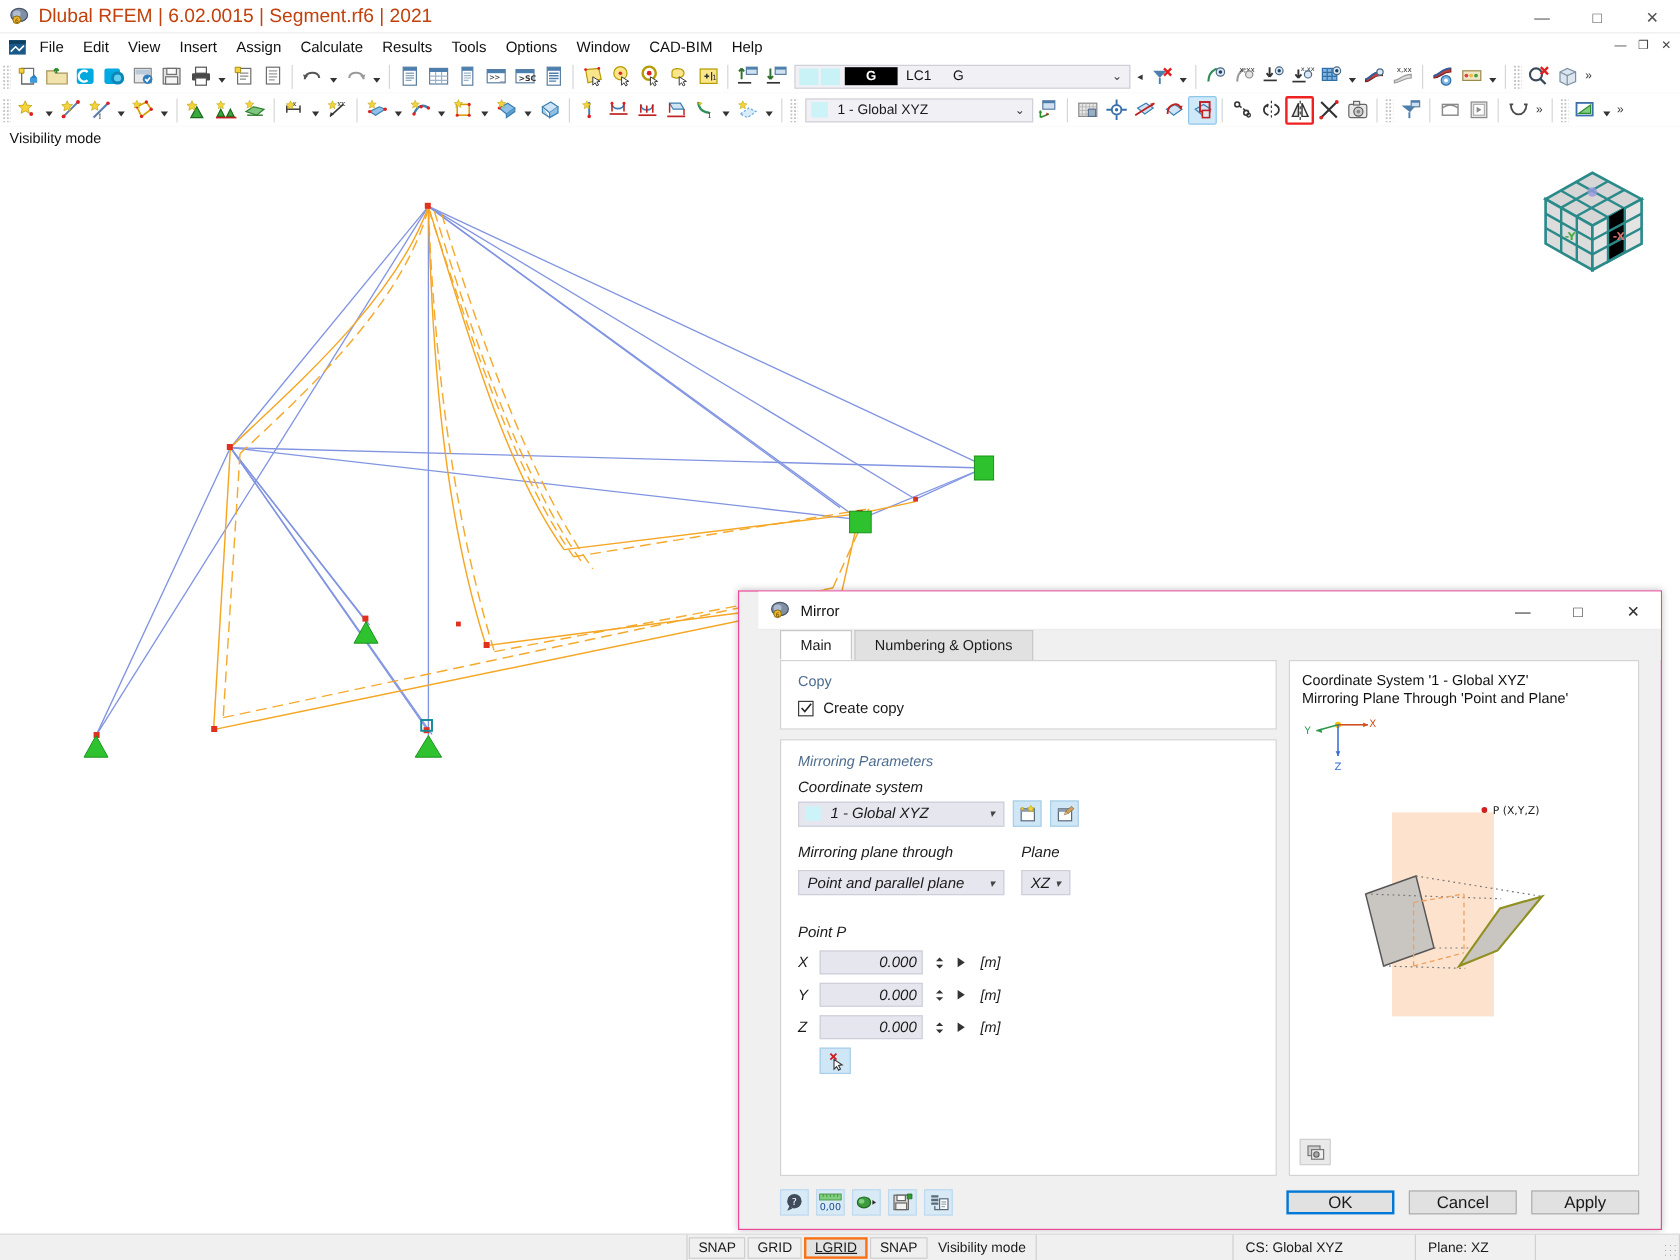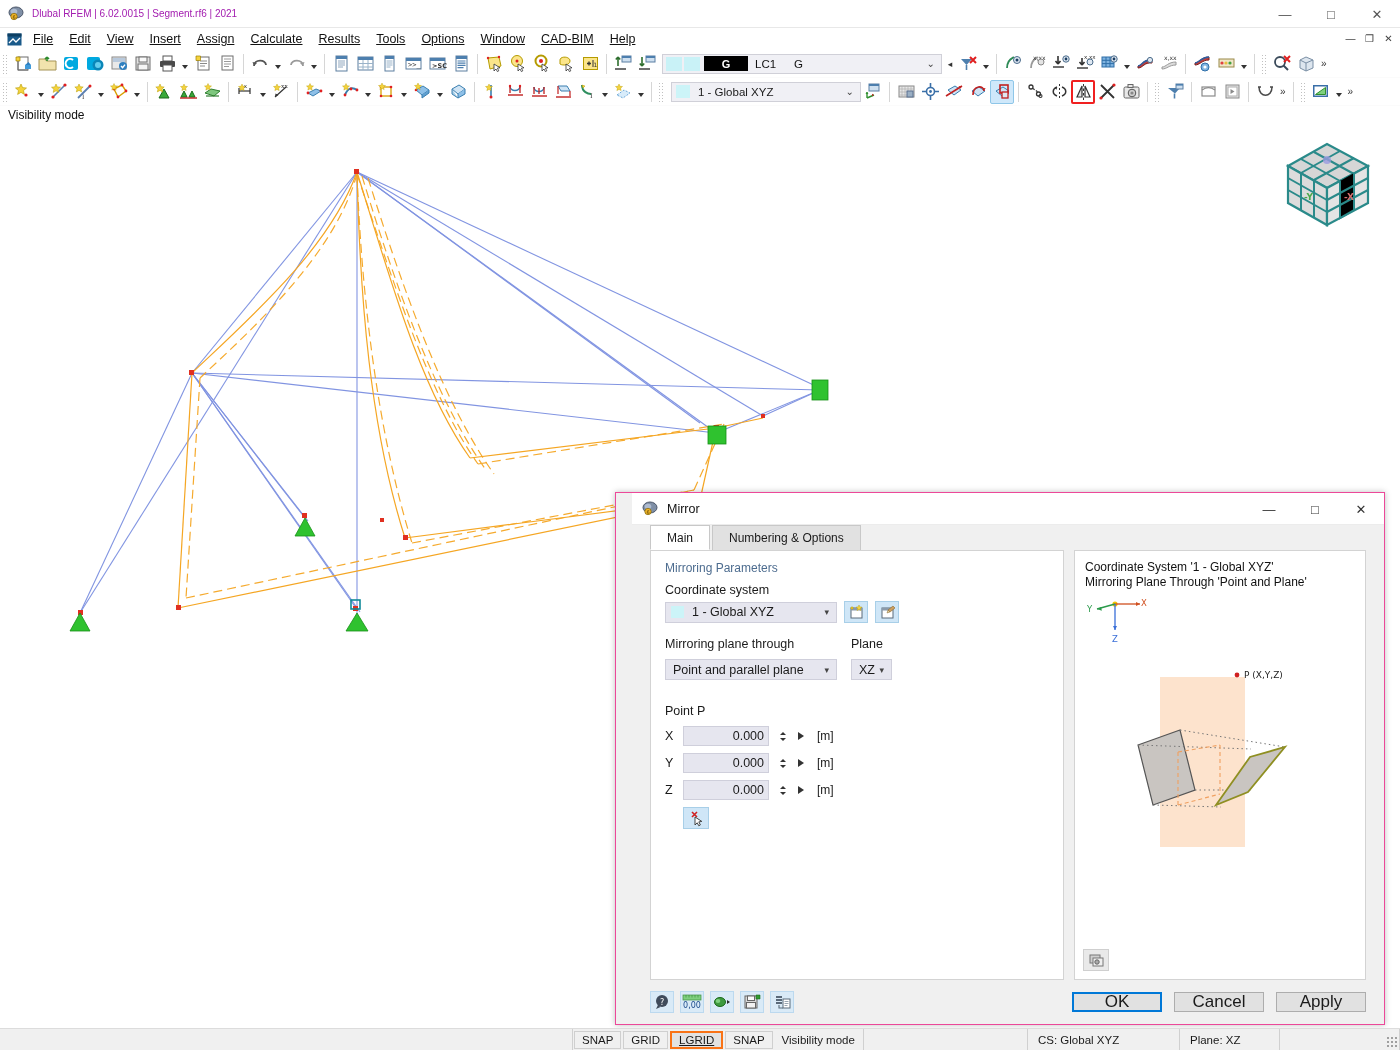--- a/index.html
+++ b/index.html
@@ -18,32 +18,32 @@
   
   .titlebar{
     height:28px; display:flex; align-items:center;
     background:#ffffff; border-bottom:1px solid #e8e8e8;
     position:relative;
   }
   .titlebar .app-icon{
     width:18px;height:18px;margin-left:7px;margin-right:7px;
     display:flex;align-items:center;justify-content:center;
   }
-  .titlebar .title-text{ font-size:10px;color:#a21caf; }
+  .titlebar .title-text{ font-size:16px;color:#c2410c; }
   .win-btns{ position:absolute; right:0; top:0; height:28px; display:flex; }
   .win-btn{ width:46px;height:28px;display:flex;align-items:center;justify-content:center;
     color:#555; font-size:13px; }
 
   
   .menubar{
     height:22px; display:flex; align-items:center;
     background:#ffffff; position:relative;
   }
   .menubar .mdi-icon{ width:22px;height:18px;margin-left:3px;display:flex;align-items:center;justify-content:center;}
-  .menu-item{ padding:2px 8px; font-size:12.5px; color:#111; line-height:18px;text-decoration:underline; }
+  .menu-item{ padding:2px 8px; font-size:12.5px; color:#111; line-height:18px; }
   .mdi-btns{ position:absolute; right:2px; top:1px; display:flex; }
   .mdi-btn{ width:19px;height:18px;display:flex;align-items:center;justify-content:center;color:#444;font-size:10px;}
 
   
   .toolbar{
     height:28px; display:flex; align-items:center;
     background:#ffffff; position:relative;
     border-bottom:1px solid #fbfbfb;
   }
   .tb-grip{
@@ -179,21 +179,21 @@
     height:44px; display:flex;align-items:center;padding:0 18px; gap:6px;
     position:relative;
   }
   .footico{
     width:24px;height:22px;background:#d9eaf7;border:1px solid #bcd9ef;
     display:flex;align-items:center;justify-content:center;
   }
   .dbtns{ position:absolute; right:18px; display:flex; gap:12px; }
   .dbtn{
     width:90px;height:20px;background:#e1e1e1;border:1px solid #adadad;
-    display:flex;align-items:center;justify-content:center;font-size:17px;
+    display:flex;align-items:center;justify-content:center;font-size:14px;
   }
   .dbtn.def{ border:2px solid #0078d7; background:#e1e1e1; }
 
   
   .statusbar{
     position:absolute;left:0;bottom:0;width:1400px;height:22px;
     background:#f0f0f0;border-top:1px solid #dcdcdc;
     display:flex;align-items:center;font-size:11.5px;
   }
   .sb-left{ width:573px;height:22px;border-right:1px solid #d0d0d0; }
@@ -1047,22 +1047,33 @@
 
   <div class="tabs">
     <div class="tab sel">Main</div>
     <div class="tab">Numbering &amp; Options</div>
   </div>
 
   <div class="dlg-body">
 
     <div class="left-pane">
 
-
-      <div class="group" style="flex:1;">
+      <div class="group" style="flex:0 0 auto;">
+        <div class="grp-head">Copy</div>
+        <div class="chk-row">
+          <span class="chkbox">
+            <svg width="10" height="10" viewBox="0 0 10 10">
+                <path d="M1 5 L3.7 8 L9 1.5" stroke="#222" stroke-width="1.3" fill="none"></path>
+              </svg>
+          </span>
+          <span>Create copy</span>
+        </div>
+      </div>
+
+      <div class="group" style="flex:1;font-style:italic;">
         <div class="grp-head">Mirroring Parameters</div>
 
         <div class="fld-label">Coordinate system</div>
         <div style="display:flex;align-items:center;gap:7px;margin-bottom:14px;">
           <div class="combo" style="width:172px;">
             <span style="width:13px;height:12px;background:#ccf4f8;margin-left:5px;display:inline-block;"></span>
             <span style="margin-left:8px;">1 - Global XYZ</span>
             <span class="cchev">▾</span>
           </div>
           <div class="icobtn">

